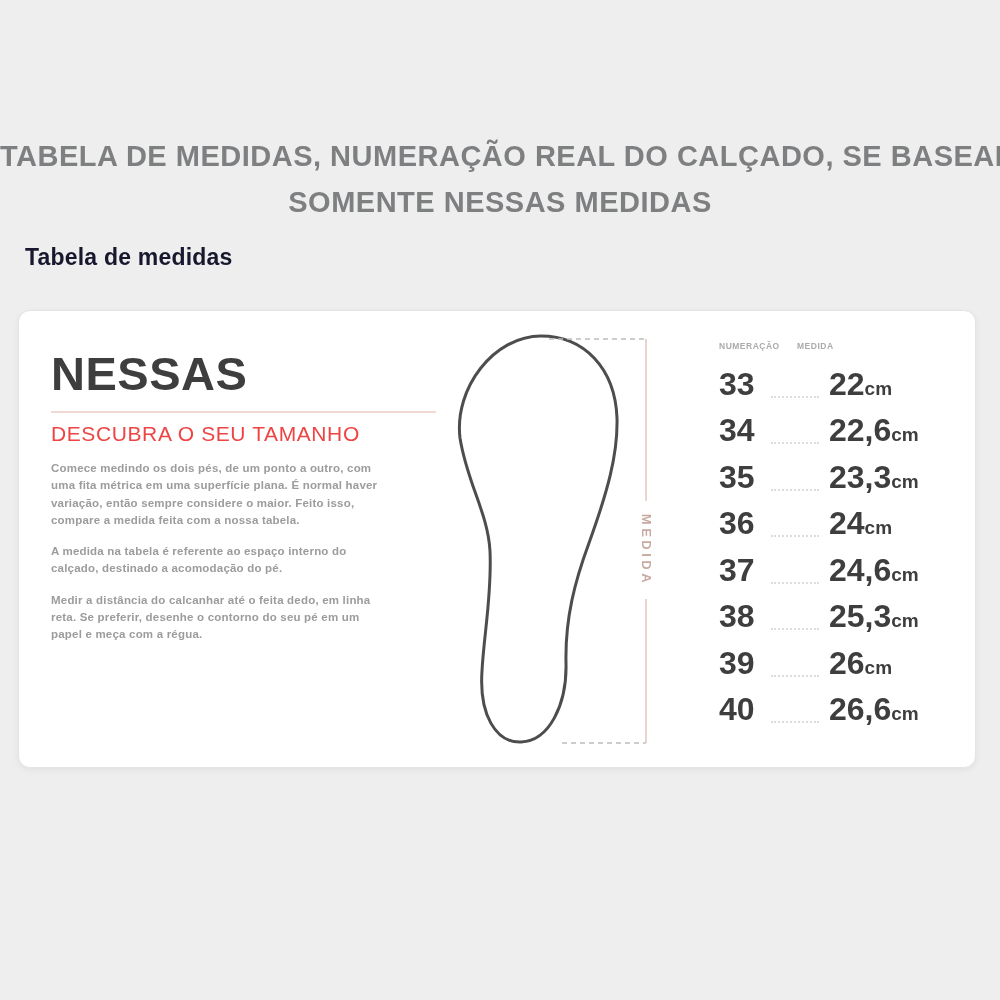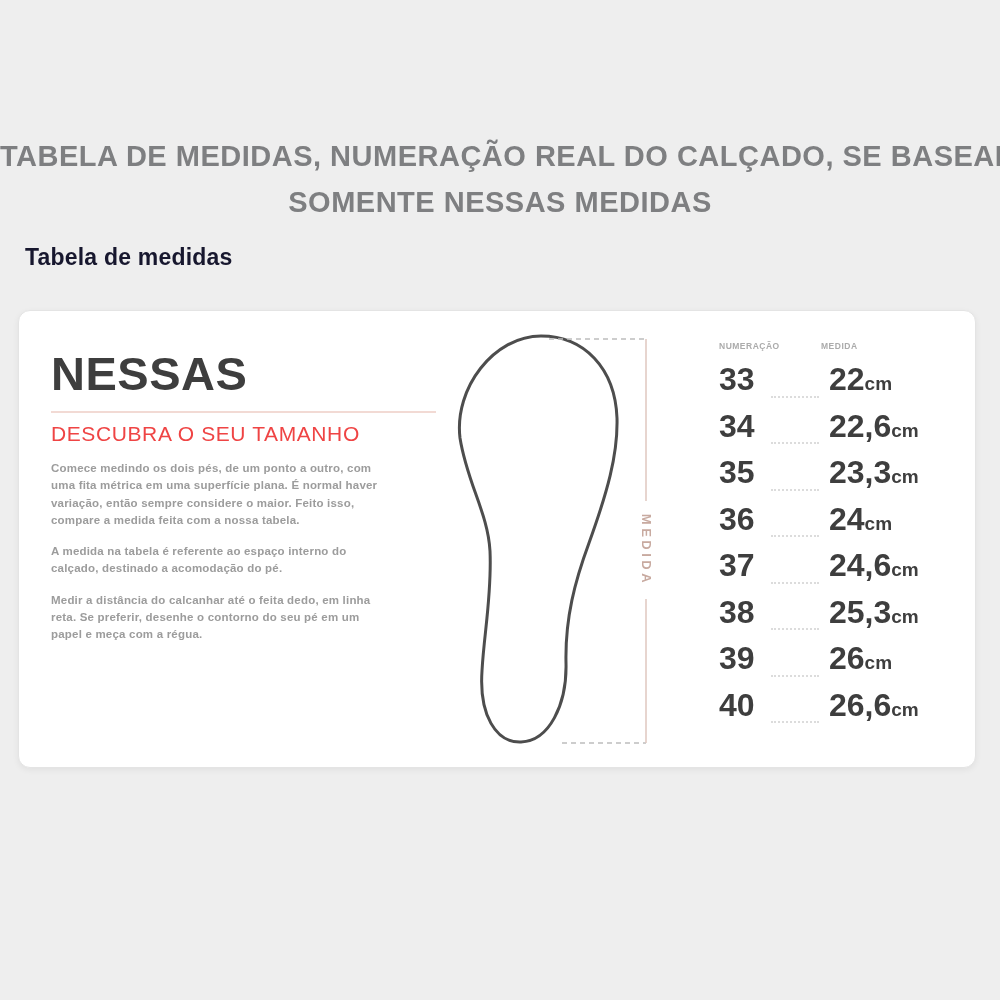--- a/index.html
+++ b/index.html
@@ -60,23 +60,23 @@
     position:absolute; left:197px; top:217px;
     transform:translate(-50%,-50%) rotate(90deg);
     font-size:13px; font-weight:700; letter-spacing:3.5px;
     color:var(--dim-text, #c8aaa0); white-space:nowrap;
   }
 
   
   .size-table { position:absolute; left:700px; top:30px; width:242px; }
   .thead { display:flex; font-size:8.5px; font-weight:700;
     color:#ababab; letter-spacing:.5px; }
-  .thead .col-a { width:102px; }
+  .thead .col-a { width:78px; }
   .rows { margin-top:10px; display:flex; flex-direction:column; }
-  .row { display:flex; align-items:flex-start; height:46.5px; }
+  .row { display:flex; align-items:center; height:46.5px; }
   .row .size { width:52px; font-size:32px; font-weight:800; color:var(--ink,#3e3e3e); }
   .row .leader {
     flex:1; align-self:flex-end; margin:0 10px 10px 0;
     border-bottom:2px dotted #dcdcdc; height:0;
   }
   .row .value { width:132px; font-size:32px; font-weight:800; color:var(--ink,#3e3e3e); white-space:nowrap; }
   .row .value .unit { font-size:19px; font-style:normal; font-weight:800; }
 </style>
 </head>
 <body>

